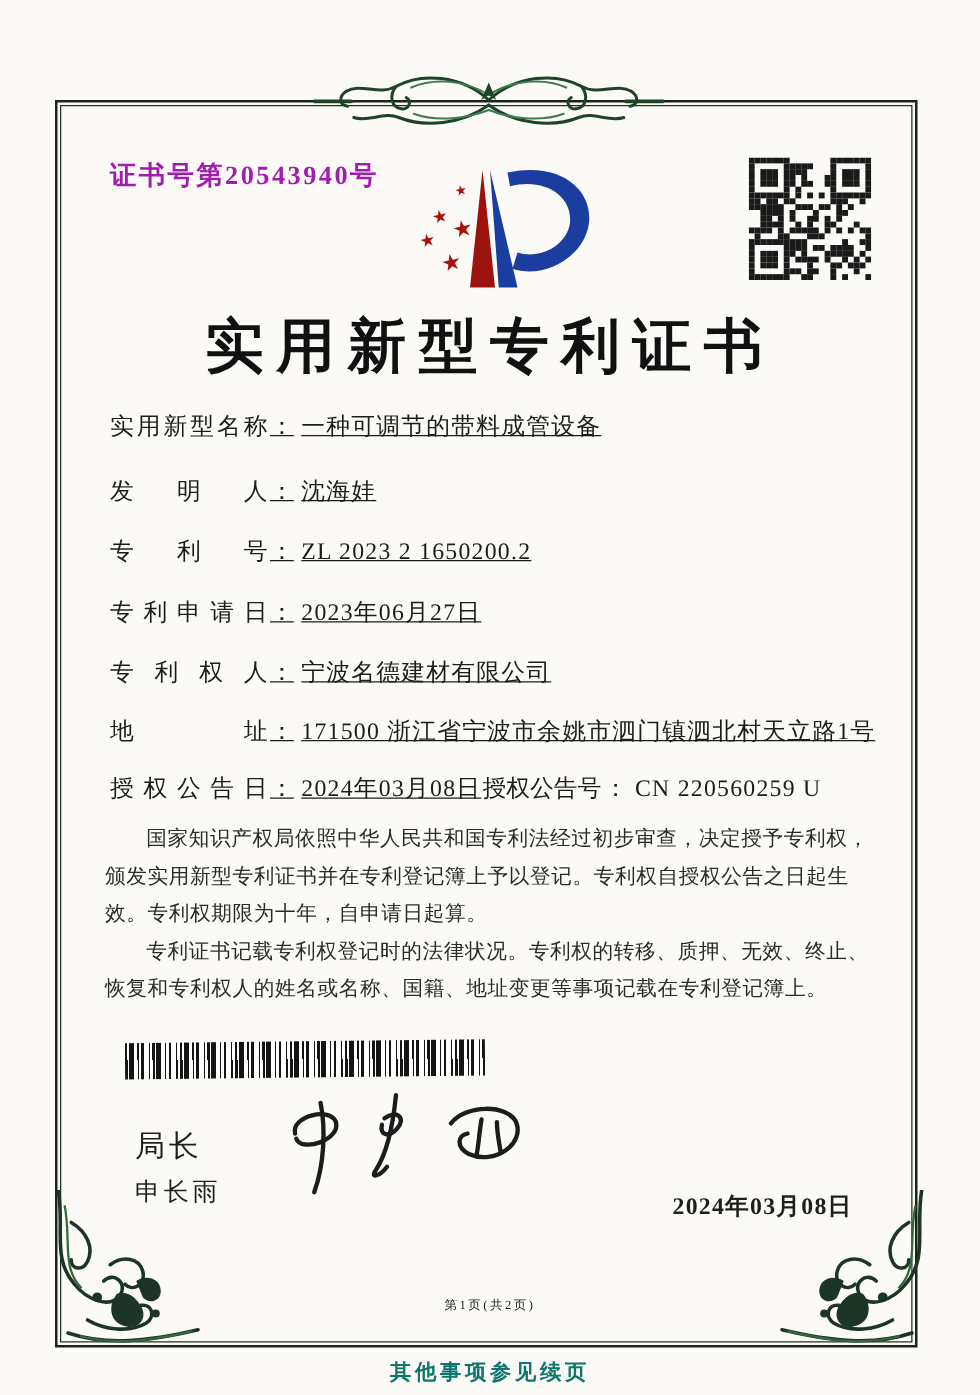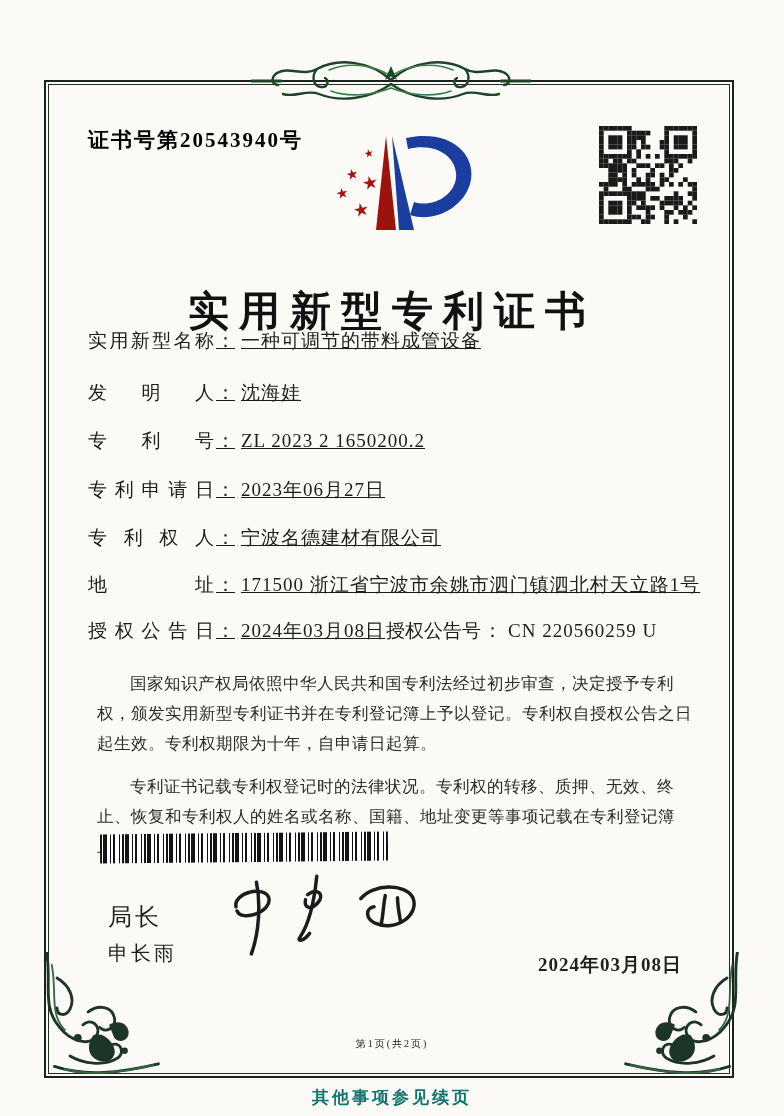--- a/index.html
+++ b/index.html
@@ -20,42 +20,42 @@
     box-sizing:border-box;
   }
   .frame::after{
     content:"";position:absolute;inset:2px;
     border:1px solid #23301f;
   }
 
   
   .cert-no{
     left:88px;top:126px;
-    font-size:21px;letter-spacing:2px;font-weight:600;color:#000000;
+    font-size:21px;letter-spacing:2px;font-weight:600;color:#a21caf;
   }
   .logo{left:322px;top:130px;width:156px;height:108px;}
   .logo .star{position:absolute;color:#a8120d;line-height:1;transform:rotate(-12deg);}
   .qr{left:599px;top:126px;width:98px;height:98px;}
   .qr svg{display:block;}
   .title{
     left:0;right:0;top:246px;text-align:center;
-    font-size:41px;font-weight:700;letter-spacing:10px;color:#111;margin-top:38px;
+    font-size:47px;font-weight:700;letter-spacing:10px;color:#111;
   }
 
   
   .row{left:88px;font-size:19px;white-space:nowrap;color:#1c1c1c;text-decoration:underline;}
   .lbl{display:inline-block;width:126px;text-align:justify;text-align-last:justify;vertical-align:bottom;}
   .colon{margin:0 6px 0 2px;}
   .val{letter-spacing:1px;}
   .grant-group2{position:absolute;left:298px;top:0;white-space:nowrap;}
 
   
   .paras{left:84px;top:656px;width:622px;font-size:16.5px;line-height:1.82;
     color:#2a2a2a;letter-spacing:0.5px;}
-  .paras p{margin:13px;text-indent:2em;}
+  .paras p{margin:0;text-indent:2em;}
 
   
   .barcode{
     left:100px;top:833px;width:288px;height:29px;
     background:repeating-linear-gradient(90deg,
       #141414 0 2px,#fff 2px 3px,#141414 3px 7px,#fff 7px 10px,
       #141414 10px 11px,#fff 11px 13px,#141414 13px 15px,#fff 15px 19px,
       #141414 19px 20px,#fff 20px 22px);
     transform:rotate(-0.6deg);
   }

